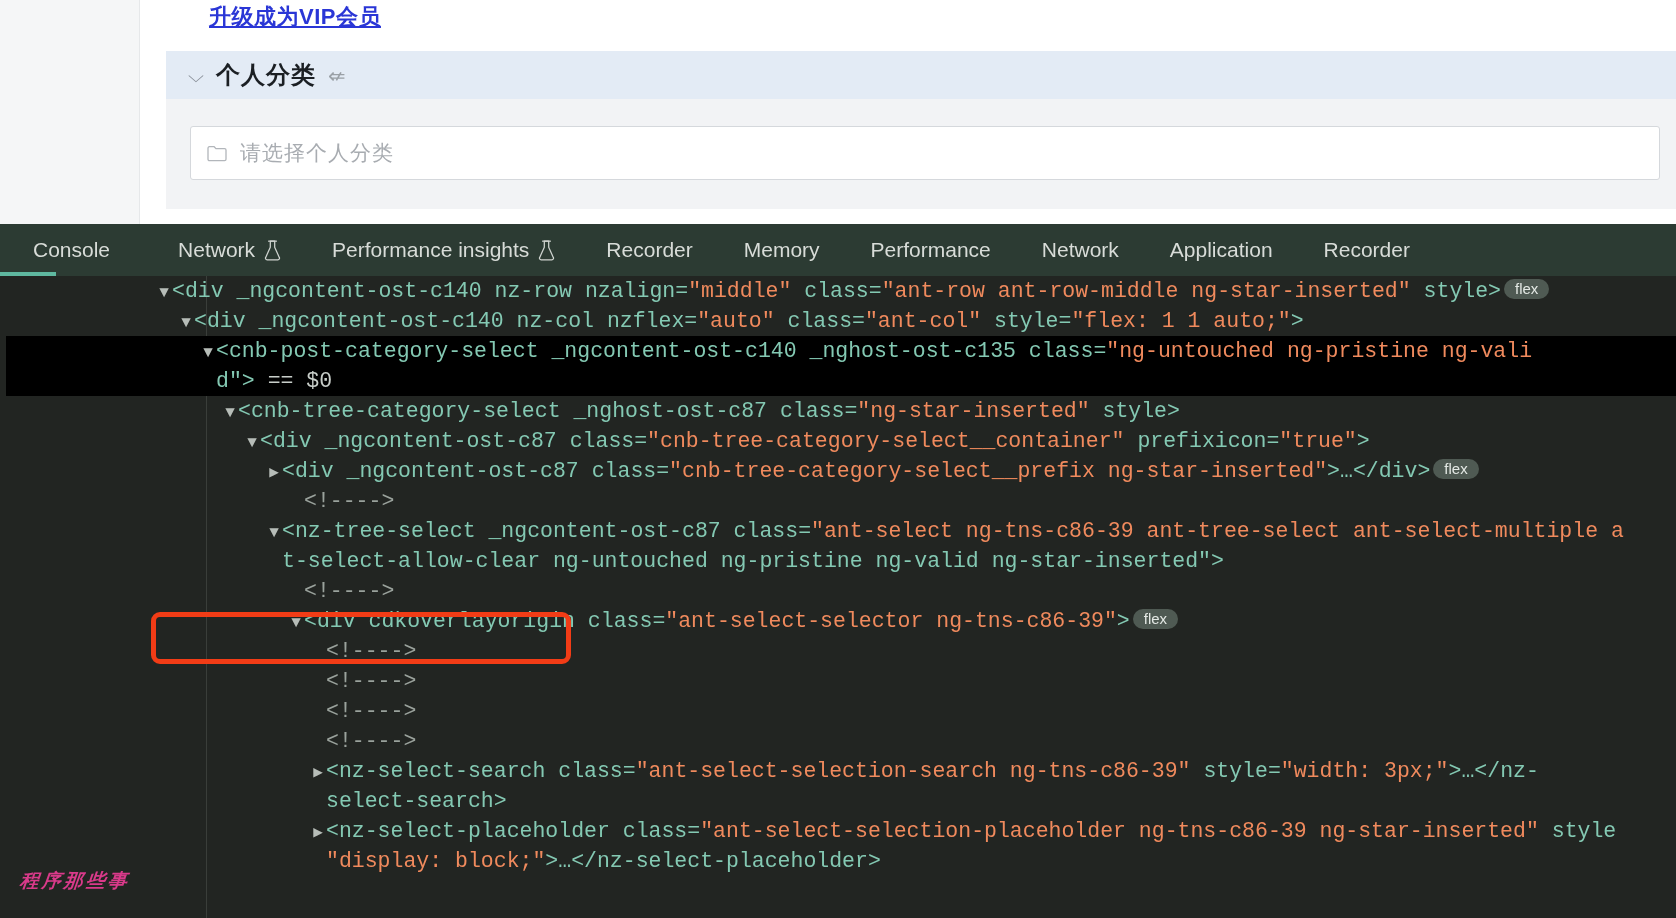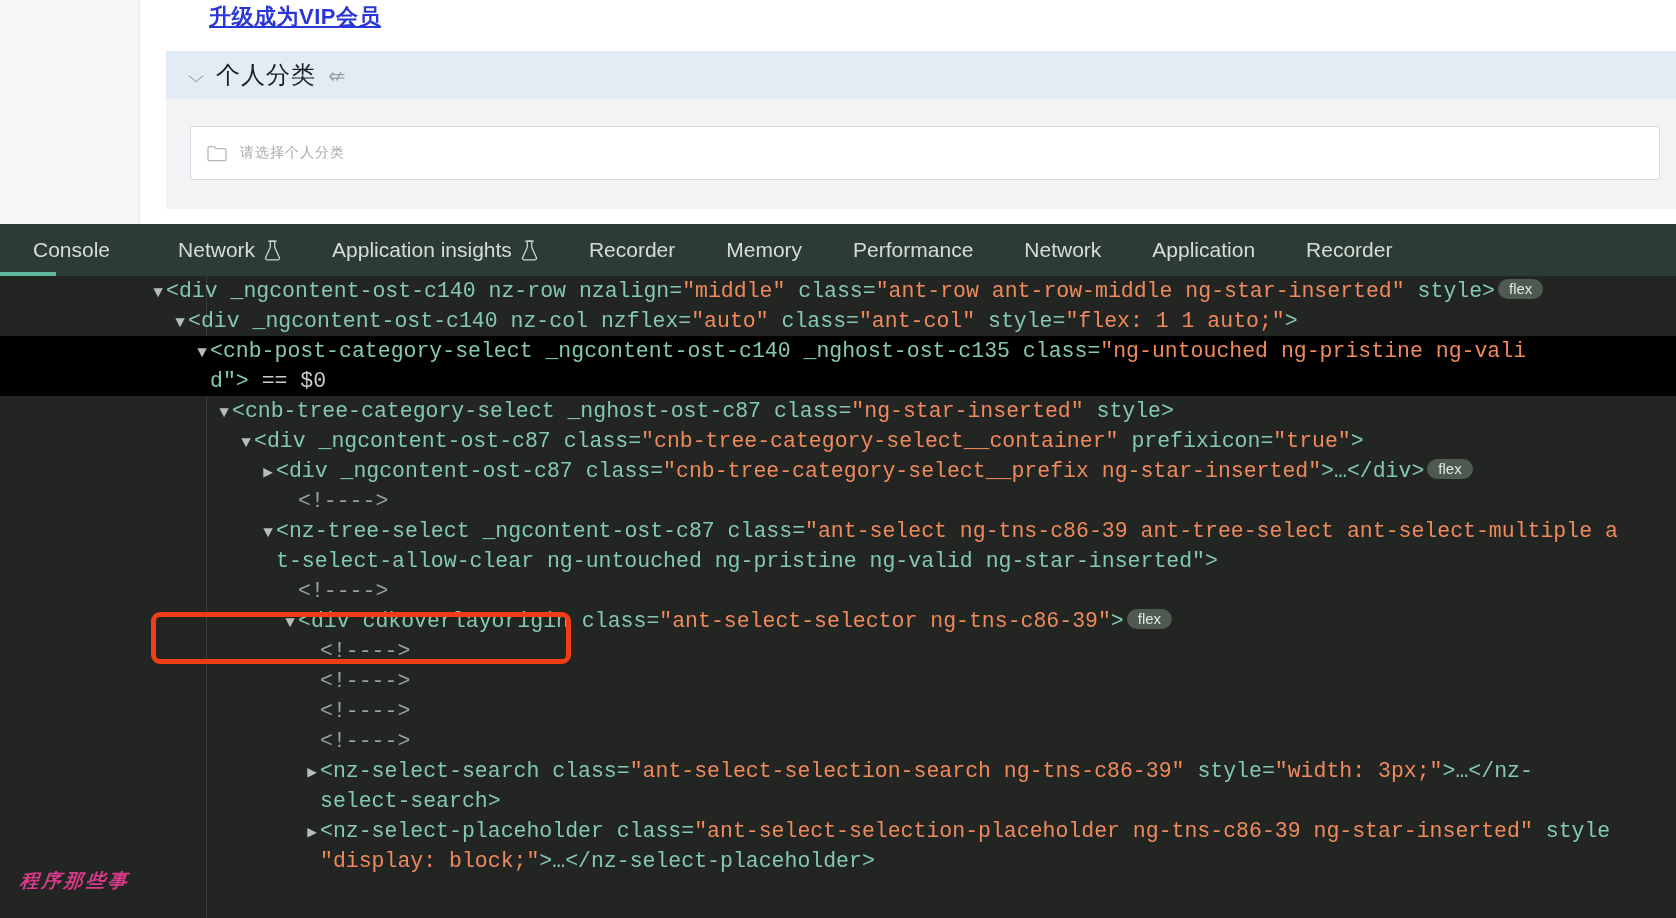--- a/index.html
+++ b/index.html
@@ -36,40 +36,40 @@
     position: absolute; left: 166px; top: 51px; right: 0; height: 48px;
     background: #e3ebf5;
     display: flex; align-items: center; gap: 12px;
     padding-left: 22px;
   }
   .chev-double {
     color: #8a9099; font-size: 21px; line-height: 1;
     transform: scaleY(.85);
   }
   .section-title {
-    font-size: 24px; font-weight: 400; color: #1b1f23;
+    font-size: 24px; font-weight: 700; color: #1b1f23;
     letter-spacing: 1px;
   }
   .swap-icon { color: #9aa0a6; font-size: 21px; line-height: 1; }
 
   .field-wrap {
     position: absolute; left: 166px; top: 99px; right: 0; height: 110px;
     background: #f2f3f5;
     padding: 27px 0 0 24px;
   }
   .select-box {
     position: relative;
     height: 54px; width: 1470px;
     background: #fff; border: 1px solid #d5d8dc; border-radius: 3px;
     display: flex; align-items: center; gap: 13px;
     padding-left: 16px;
   }
   .folder-ico { width: 20px; height: 17px; position: relative; flex: none; }
   .folder-ico svg { display: block; }
-  .select-ph { color: #a8acb1; font-size: 14px; letter-spacing: 1px; }
+  .select-ph { color: #a8acb1; font-size: 21px; letter-spacing: 1px; }
 
   .page-bottom-strip {
     position: absolute; left: 0; top: 209px; width: 1676px; height: 21px;
     background: #ffffff;
   }
   .page-bottom-strip .rail2 {
     position: absolute; left: 0; top: 0; width: 140px; height: 21px;
     background: #f5f6f7; border-right: 1px solid #e6e8ea;
   }
 
@@ -123,21 +123,21 @@
   }
 
   .code {
     position: absolute; left: 0; top: 0; width: 1676px; height: 642px;
     font-family: "Liberation Mono", monospace;
     font-size: 21.5px;
     line-height: 30px;
     white-space: pre;
     color: #7fd1b9;
   }
-  .ln { position: relative; height: 30px; padding-left: 0; }
+  .ln { position: relative; height: 30px; padding-left: 0; margin-left: 6px; }
   .ln.sel { background: #000000; }
 
   .tok-tag   { color: #84c9b3; }
   .tok-attr  { color: #84c9b3; }
   .tok-val   { color: #f08a5d; }
   .tok-punct { color: #84c9b3; }
   .tok-comm  { color: #9aa29c; }
   .tok-plain { color: #c8cec9; }
 
   .tri {
@@ -206,21 +206,21 @@
           <span>Console</span>
         </div>
         <div class="tab">
           <span>Network</span>
           <span class="flask"><svg width="17" height="21" viewBox="0 0 17 21">
               <path d="M6.3 1.2 v6.1 L1.7 17.4 a1.6 1.6 0 0 0 1.4 2.4 h10.8 a1.6 1.6 0 0 0 1.4 -2.4 L10.7 7.3 V1.2 Z" fill="none" stroke="#cfd4d0" stroke-width="1.25" stroke-linejoin="round"></path>
               <path d="M4.6 1.2 h7.8" stroke="#cfd4d0" stroke-width="1.25" stroke-linecap="round"></path>
             </svg></span>
         </div>
         <div class="tab">
-          <span>Application insights</span>
+          <span>Performance insights</span>
           <span class="flask"><svg width="17" height="21" viewBox="0 0 17 21">
               <path d="M6.3 1.2 v6.1 L1.7 17.4 a1.6 1.6 0 0 0 1.4 2.4 h10.8 a1.6 1.6 0 0 0 1.4 -2.4 L10.7 7.3 V1.2 Z" fill="none" stroke="#cfd4d0" stroke-width="1.25" stroke-linejoin="round"></path>
               <path d="M4.6 1.2 h7.8" stroke="#cfd4d0" stroke-width="1.25" stroke-linecap="round"></path>
             </svg></span>
         </div>
         <div class="tab">
           <span>Recorder</span>
         </div>
         <div class="tab">
           <span>Memory</span>

